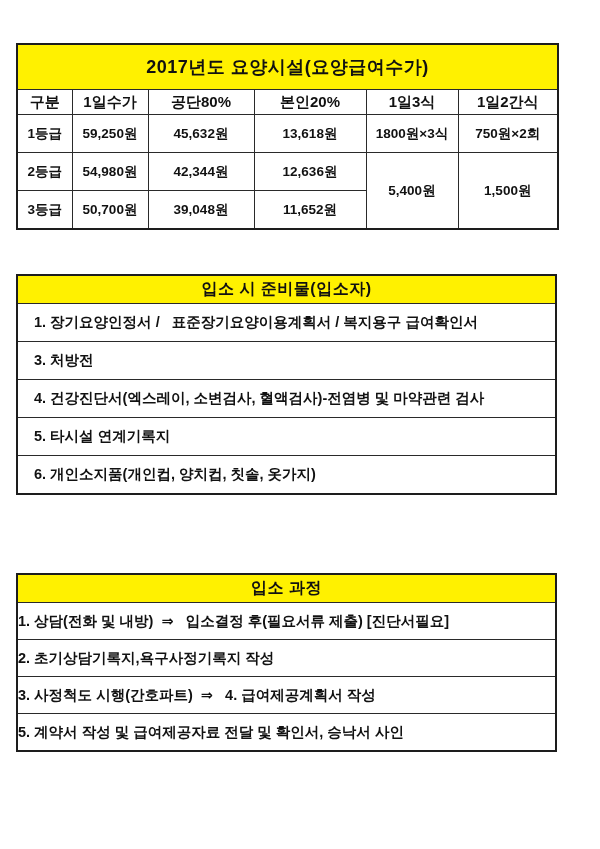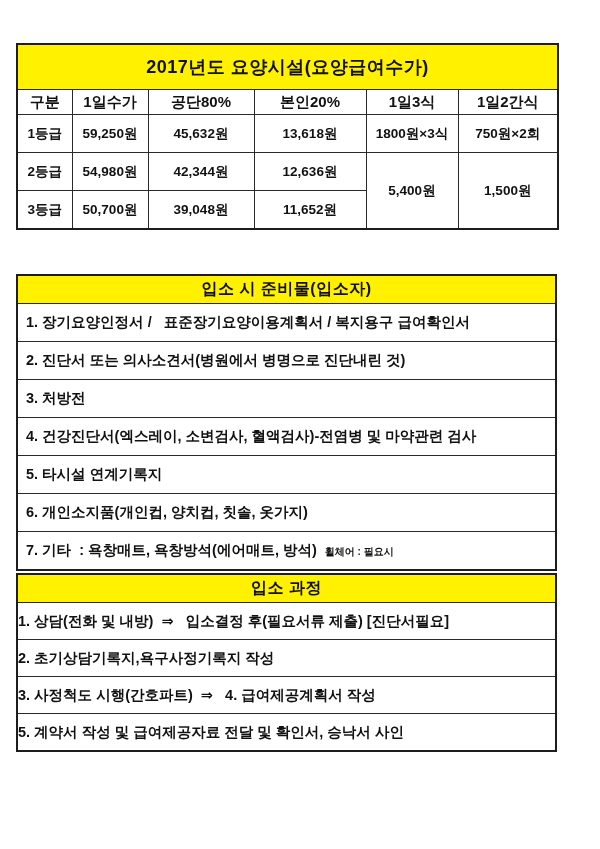--- a/index.html
+++ b/index.html
@@ -59,21 +59,21 @@
   }
   .t2 .title-cell, .t3 .title-cell {
     height: 27px;
     font-size: 16px;
     letter-spacing: 0.5px;
   }
   .t2 .item-cell {
     height: 37px;
     font-size: 14.5px;
     text-align: left;
-    padding-left: 8px;
+    padding-left: 16px;
   }
   .t3 .item-cell {
     height: 36px;
     font-size: 14.5px;
     text-align: left;
     padding-left: 0;
   }
   .small-note {
     font-size: 10px;
     font-weight: bold;
@@ -134,36 +134,30 @@
 
   <table class="doc t2">
     <tbody>
       <tr>
         <td class="yellow title-cell">입소 시 준비물(입소자)</td>
       </tr>
       <tr>
         <td class="item-cell">1. 장기요양인정서 /   표준장기요양이용계획서 / 복지용구 급여확인서</td>
       </tr>
       <tr>
-        <td class="item-cell">2. 진단서 또는 의사소견서(병원에서 병명으로 진단내린 것)</td>
-      </tr>
-      <tr>
         <td class="item-cell">3. 처방전</td>
       </tr>
       <tr>
         <td class="item-cell">4. 건강진단서(엑스레이, 소변검사, 혈액검사)-전염병 및 마약관련 검사</td>
       </tr>
       <tr>
         <td class="item-cell">5. 타시설 연계기록지</td>
       </tr>
       <tr>
         <td class="item-cell">6. 개인소지품(개인컵, 양치컵, 칫솔, 옷가지)</td>
-      </tr>
-      <tr>
-        <td class="item-cell"><span>7. 기타  : 욕창매트, 욕창방석(에어매트, 방석)</span><span class="small-note">휠체어 : 필요시</span></td>
       </tr>
     </tbody>
   </table>
 
   <table class="doc t3">
     <tbody>
       <tr>
         <td class="yellow title-cell">입소 과정</td>
       </tr>
       <tr>

